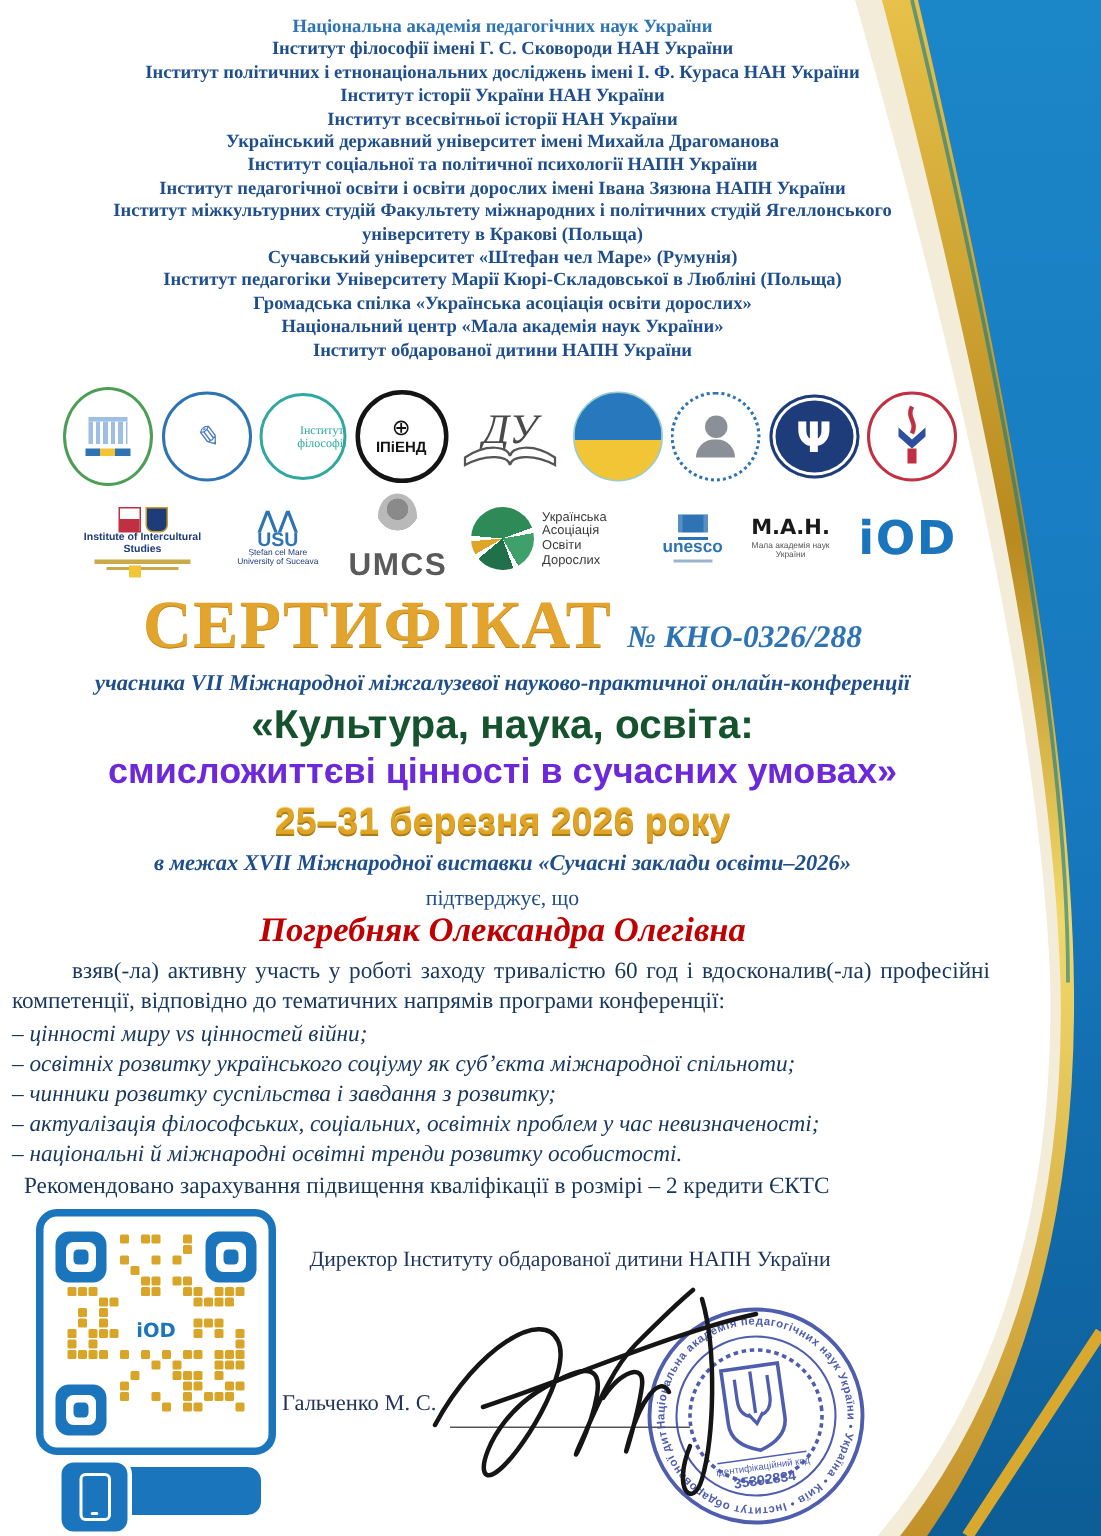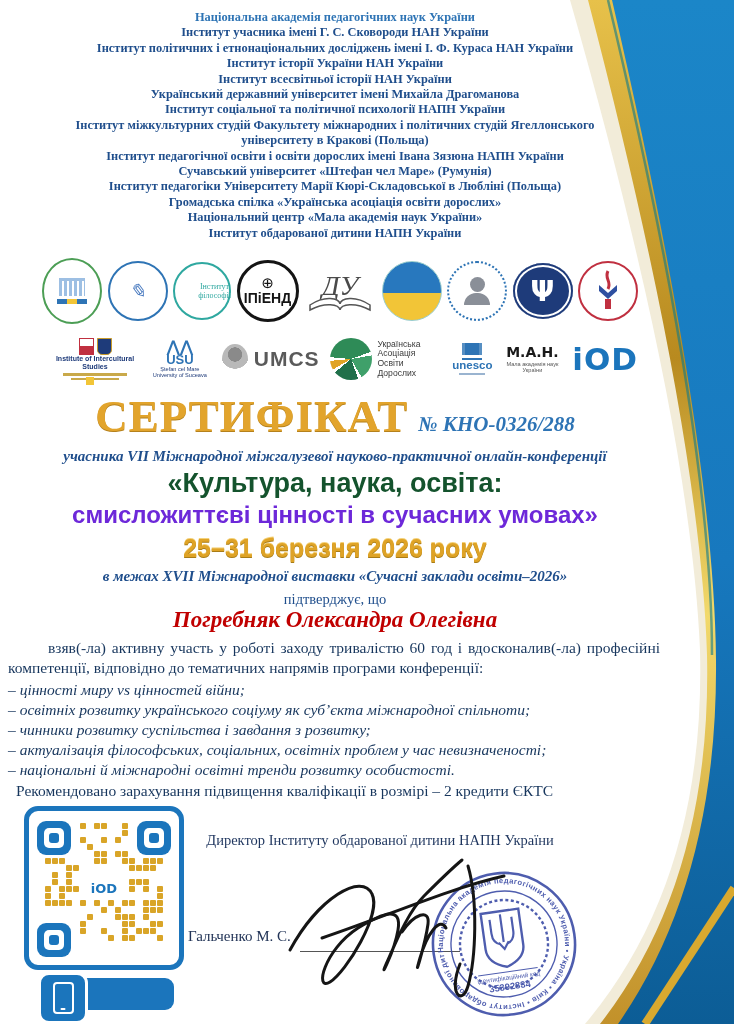--- a/index.html
+++ b/index.html
@@ -21,40 +21,40 @@
   .circ{border-radius:50%;display:flex;flex-direction:column;align-items:center;justify-content:center;}
   .lg-nasu{width:56px;height:62px;border:2px solid #4C9E55;border-radius:50%;}
   .nasu-bld{width:26px;height:15px;background:repeating-linear-gradient(90deg,#9DBFE3 0 3px,#fff 3px 5px);border-top:3px solid #9DBFE3;}
   .nasu-band{width:30px;height:5px;margin-top:3px;background:linear-gradient(90deg,#2E74B5 33%,#F2C537 33% 66%,#2E74B5 66%);}
   .lg-napn{width:56px;height:56px;border:2px solid #2E74B5;}
   .napn-g{font-family:"Liberation Serif",serif;font-style:italic;font-size:20px;color:#4A7BC0;}
   .lg-phil{width:54px;height:54px;border:2px solid #2FA8A0;}
   .phil-t{font-size:8px;color:#2FA8A0;font-family:"Liberation Serif",serif;line-height:9px;padding-left:25px;}
   .lg-ipiend{width:56px;height:56px;border:3px solid #141414;}
   .ipiend-g{font-size:15px;color:#141414;line-height:14px;}
-  .ipiend-t{font-size:14px;font-weight:bold;color:#141414;font-family:"Liberation Sans",sans-serif;}
+  .ipiend-t{font-size:10px;font-weight:bold;color:#141414;font-family:"Liberation Sans",sans-serif;}
   .lg-map{width:58px;height:58px;background:linear-gradient(180deg,#2878BE 0 54%,#F2C537 54% 100%);
           border:1px solid #9cc;}
   .lg-drah{width:56px;height:56px;border:2px dotted #2E74B5;}
   .drah-head{width:15px;height:15px;border-radius:50%;background:#8a8f98;}
   .drah-body{width:26px;height:12px;border-radius:12px 12px 0 0;background:#8a8f98;margin-top:1px;}
   .lg-psi{width:60px;height:56px;border-radius:50%;background:#1E3B7A;display:flex;align-items:center;justify-content:center;
           box-shadow:inset 0 0 0 2px #1E3B7A, inset 0 0 0 4px #ffffff;}
   .psi-g{color:#fff;font-size:28px;font-weight:bold;font-family:"DejaVu Sans",sans-serif;}
   .lg-torch{width:56px;height:56px;border:2px solid #C03040;}
   
   .ic-row{display:flex;gap:3px;align-items:flex-end;}
   .pl-flag{width:13px;height:15px;background:linear-gradient(180deg,#fff 0 45%,#C03040 45%);border:1px solid #C03040;}
   .pl-shield{width:13px;height:15px;background:#1E3B7A;border:1px solid #C89B2A;border-radius:0 0 5px 5px;}
   .tiny-b{font-family:"Liberation Sans",sans-serif;font-size:7px;font-weight:bold;color:#1E3B7A;line-height:8px;width:86px;}
   .gray-bar{height:2.5px;background:#c9a94a;margin-top:2px;}
   .usu-w{color:#2E74B5;font-size:16px;font-weight:bold;font-family:"DejaVu Sans",sans-serif;line-height:12px;}
   .usu-t{font-family:"Liberation Sans",sans-serif;font-size:13px;font-weight:bold;color:#2E74B5;line-height:13px;}
   .usu-s{font-family:"Liberation Sans",sans-serif;font-size:5.6px;color:#1E3B7A;width:62px;line-height:6px;}
-  .umcs-row{display:flex;align-items:center;gap:6px;}
+  .umcs-row{display:flex;align-items:center;gap:6px;flex-direction:column;}
   .umcs-eagle{width:26px;height:30px;background:radial-gradient(circle at 50% 35%,#8a8a8a 0 30%,#b9b9b9 31% 60%,transparent 61%);border-radius:50% 50% 40% 40%;}
   .umcs-t{font-family:"Liberation Sans",sans-serif;font-size:21px;font-weight:bold;color:#5a5a5a;letter-spacing:1px;}
   .uaod-row{display:flex;align-items:center;gap:5px;}
   .uaod-circ{width:42px;height:42px;border-radius:50%;
     background:conic-gradient(#2E8B57 0 70deg,#fff 70deg 80deg,#3FA06A 80deg 150deg,#fff 150deg 160deg,#20704a 160deg 230deg,#fff 230deg 240deg,#E0A426 240deg 265deg,#fff 265deg 275deg,#2E8B57 275deg 360deg);}
   .uaod-t{font-family:"Liberation Sans",sans-serif;font-size:8.6px;color:#3a3a3a;text-align:left;width:64px;line-height:9.6px;}
   .unesco-sq{width:20px;height:15px;background:#2E74B5;border-bottom:2px solid #2E74B5;
      box-shadow:inset 0 -3px 0 #fff, inset 3px 0 0 #fff3, inset -3px 0 0 #fff3;}
   .unesco-t{font-family:"Liberation Sans",sans-serif;font-size:11.5px;font-weight:bold;color:#2E74B5;line-height:11px;}
   .unesco-s{height:2px;width:26px;background:#9ab4d0;margin-top:2px;}
@@ -132,28 +132,28 @@
     </defs>
     <path d="M570,0 Q690,420 700,650 Q706,880 585,1024 L734,1024 L734,0 Z" fill="#F2ECD9"></path>
     <path d="M588,0 Q700,430 707,655 Q712,880 600,1024 L734,1024 L734,0 Z" fill="url(#goldGrad)"></path>
     <path d="M612,0 Q714,440 716,660 Q718,880 618,1024 L734,1024 L734,0 Z" fill="url(#blueGrad)"></path>
     <path d="M608,0 Q712,435 712,655" stroke="#0E7A8A" stroke-width="2.5" fill="none" opacity="0.6"></path>
     <path d="M645,1024 Q690,955 734,888" stroke="#D9A92F" stroke-width="8" fill="none"></path>
   </svg>
 
   <div class="institutions">
     <div class="inst-line">Національна академія педагогічних наук України</div>
-    <div class="inst-line">Інститут учасника імені Г. С. Сковороди НАН України</div>
+    <div class="inst-line">Інститут філософії імені Г. С. Сковороди НАН України</div>
     <div class="inst-line">Інститут політичних і етнонаціональних досліджень імені І. Ф. Кураса НАН України</div>
     <div class="inst-line">Інститут історії України НАН України</div>
     <div class="inst-line">Інститут всесвітньої історії НАН України</div>
     <div class="inst-line">Український державний університет імені Михайла Драгоманова</div>
     <div class="inst-line">Інститут соціальної та політичної психології НАПН України</div>
+    <div class="inst-line">Інститут педагогічної освіти і освіти дорослих імені Івана Зязюна НАПН України</div>
     <div class="inst-line">Інститут міжкультурних студій Факультету міжнародних і політичних студій Ягеллонського університету в Кракові (Польща)</div>
-    <div class="inst-line">Інститут педагогічної освіти і освіти дорослих імені Івана Зязюна НАПН України</div>
     <div class="inst-line">Сучавський університет «Штефан чел Маре» (Румунія)</div>
     <div class="inst-line">Інститут педагогіки Університету Марії Кюрі-Складовської в Любліні (Польща)</div>
     <div class="inst-line">Громадська спілка «Українська асоціація освіти дорослих»</div>
     <div class="inst-line">Національний центр «Мала академія наук України»</div>
     <div class="inst-line">Інститут обдарованої дитини НАПН України</div>
   </div>
 
   <div class="logos1">
     <div class="lg lg-nasu">
       <div class="nasu-bld"></div>

